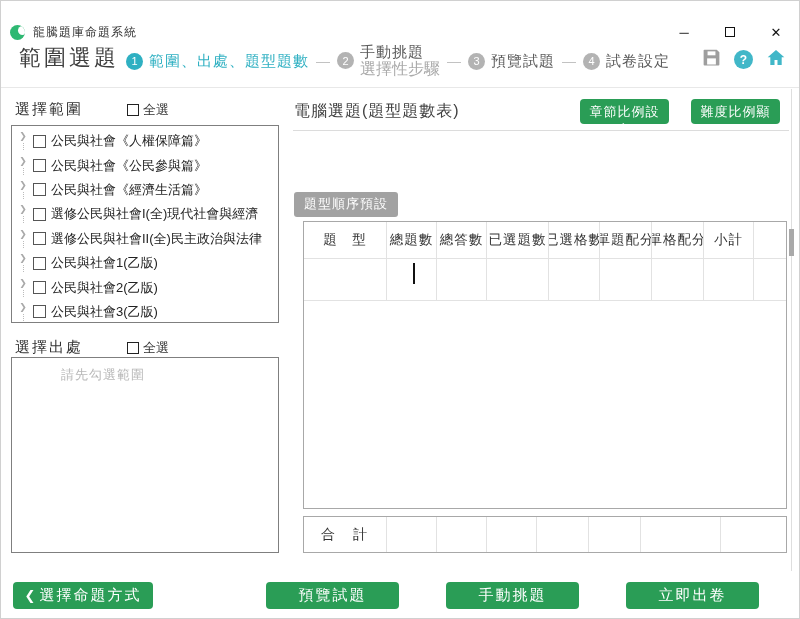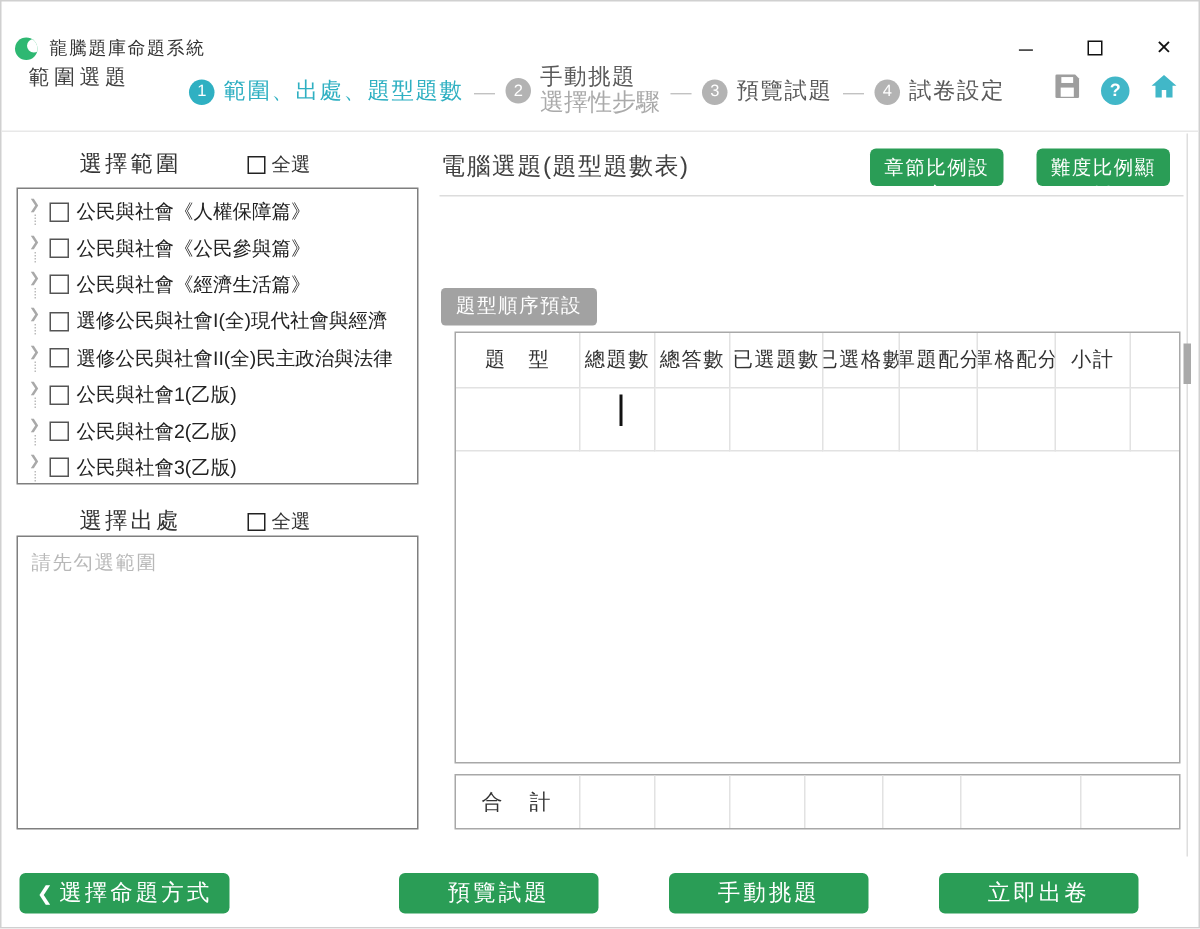--- a/index.html
+++ b/index.html
@@ -11,49 +11,49 @@
   
   .titlebar { position:absolute; top:16px; left:0; width:100%; height:30px; display:flex; align-items:center; }
   .app-icon { position:relative; width:15px; height:15px; border-radius:50%; background:#2eb872; margin:0 0 0 9px; overflow:hidden; }
   .app-icon::after { content:""; position:absolute; width:9px; height:9px; border-radius:50%; background:#fff; right:-2px; top:1px; }
   .app-title { font-size:12px; color:#333; margin-left:8px; letter-spacing:1px; }
   .win-controls { position:absolute; right:0; top:0; height:30px; display:flex; }
   .win-btn { width:46px; height:30px; display:flex; align-items:center; justify-content:center; font-size:13px; color:#111; cursor:default; }
   .max-box { width:10px; height:10px; border:1px solid #111; display:block; }
   
   .header { position:absolute; top:36px; left:0; width:100%; height:48px; }
-  .page-title { position:absolute; left:18px; top:6px; font-size:14px; color:#3f3f3f; letter-spacing:3px; }
+  .page-title { position:absolute; left:18px; top:6px; font-size:22px; color:#3f3f3f; letter-spacing:3px; }
   .steps { position:absolute; left:125px; top:0; height:48px; display:flex; align-items:center; }
   .step { display:flex; align-items:center; }
   .circle { width:17px; height:17px; border-radius:50%; background:#b3b3b3; color:#fff; font-size:11px;
             display:flex; align-items:center; justify-content:center; flex:0 0 17px; }
   .step-labels { margin-left:6px; display:flex; flex-direction:column; line-height:1.15; }
   .step-label { font-size:15px; color:#5a5a5a; white-space:nowrap; letter-spacing:1px; }
   .step-sublabel { font-size:16px; color:#aaa; white-space:nowrap; }
   .step.active .circle { background:#2fb0c2; }
   .step.active .step-label { color:#2fb0c2; }
   .step-dash { color:#c2c2c2; font-size:14px; margin:0 7px; }
   .header-icons { position:absolute; right:12px; top:10px; display:flex; align-items:center; gap:12px; }
   .help-circle { width:19px; height:19px; border-radius:50%; background:#41b7c8; color:#fff; font-size:12px; font-weight:bold;
                  display:flex; align-items:center; justify-content:center; }
   .hdr-divider { position:absolute; top:86px; left:0; width:100%; border-top:1px solid #e8e8e8; }
   
   .sec-row { position:absolute; left:14px; width:264px; display:flex; align-items:center; }
-  .sec-title { font-size:15px; color:#333; letter-spacing:2px;margin-left:38px; }
+  .sec-title { font-size:15px; color:#333; letter-spacing:2px; }
   .select-all { display:flex; align-items:center; margin-left:44px; }
   .cb { width:12px; height:12px; border:1.5px solid #222; background:#fff; display:inline-block; }
   .select-all-label { font-size:13px; color:#333; margin-left:4px; }
   .range-box { position:absolute; left:10px; top:124px; width:268px; height:198px; border:1px solid #7f7f7f; background:#fff; padding-top:3px; }
   .tree-row { display:flex; align-items:center; height:24.4px; }
   .tree-chev { width:16px; display:flex; flex-direction:column; align-items:center; margin-left:3px; }
   .chev-glyph { color:#a9a9a9; font-size:9px; line-height:9px; }
   .tree-dots { border-left:1px dotted #bbb; height:7px; margin-top:2px; }
   .tree-cb { width:13px; height:13px; border:1px solid #555; background:#fff; flex:0 0 13px; margin:0 5px 0 2px; }
   .tree-label { font-size:13px; color:#222; white-space:nowrap; }
-  .source-box { position:absolute; left:10px; top:356px; width:268px; height:196px; border:1px solid #7f7f7f; background:#fff; }
+  .source-box { position:absolute; left:10px; top:356px; width:268px; height:196px; border:1px solid #7f7f7f; background:#fff;padding-left:40px; }
   .placeholder { font-size:13px; color:#b8b8b8; margin:8px 0 0 9px; letter-spacing:1px; }
   
   .rp-title { position:absolute; left:293px; top:100px; font-size:16px; color:#404040; letter-spacing:1px; }
   .btn-green { background:#2a9d56; color:#fff; border:none; border-radius:4px; font-size:13px; letter-spacing:1px;
                padding:4px 9px; cursor:default; }
   .btn-chapter { position:absolute; left:579px; top:98px; width:89px; height:25px; }
   .btn-difficulty { position:absolute; left:690px; top:98px; width:89px; height:25px; }
   .rp-divider { position:absolute; top:129px; left:292px; width:496px; border-top:1px solid #dcdcdc; }
   .order-badge { position:absolute; left:293px; top:191px; background:#a2a2a2; color:#fff; font-size:13px;
                  padding:3px 10px 4px; border-radius:3px; letter-spacing:1px;text-align:center; }

